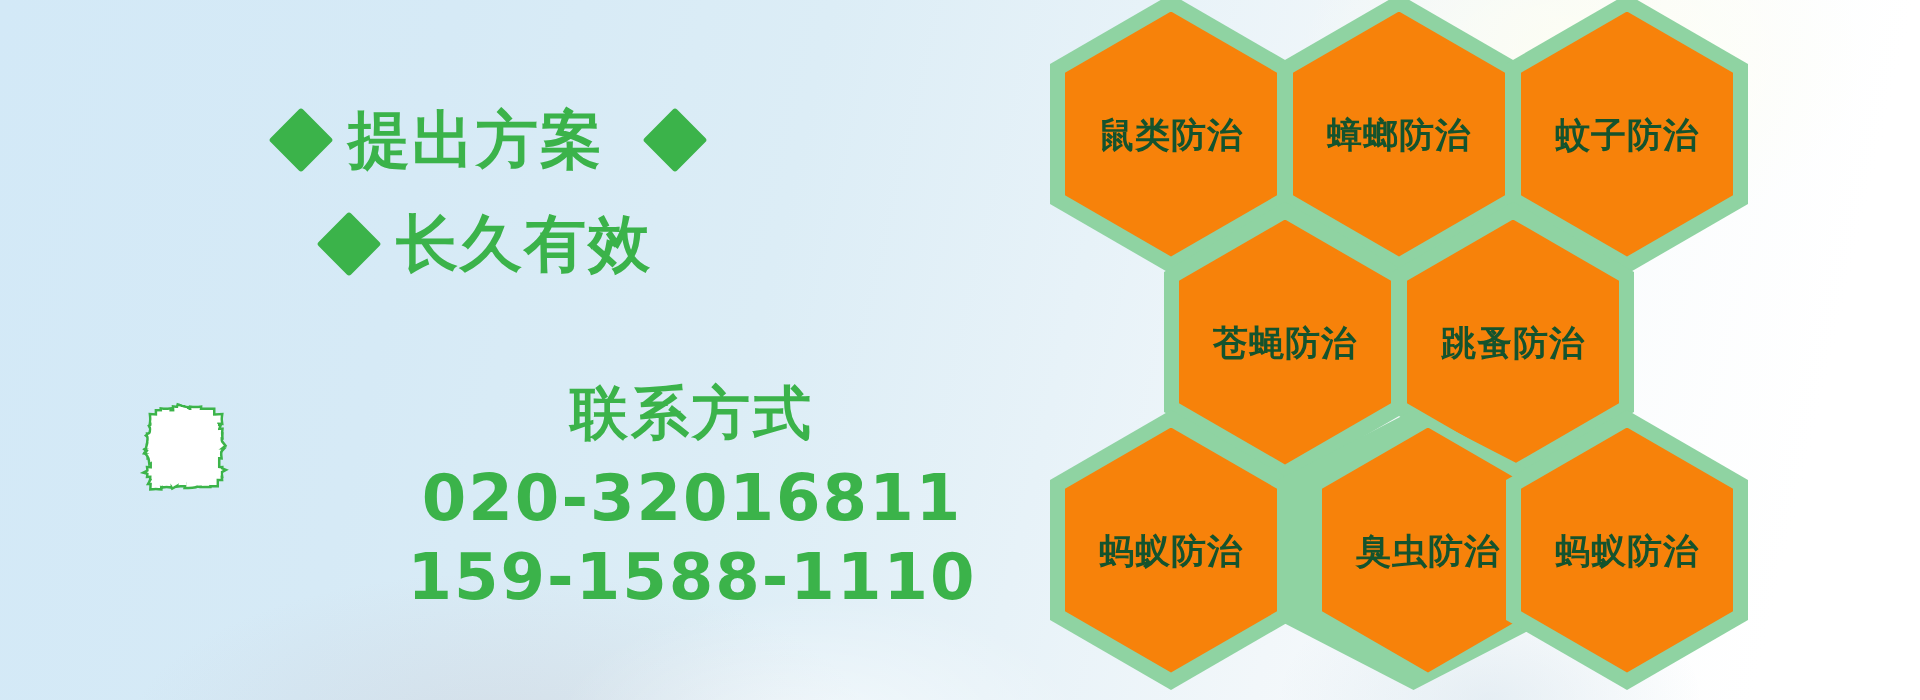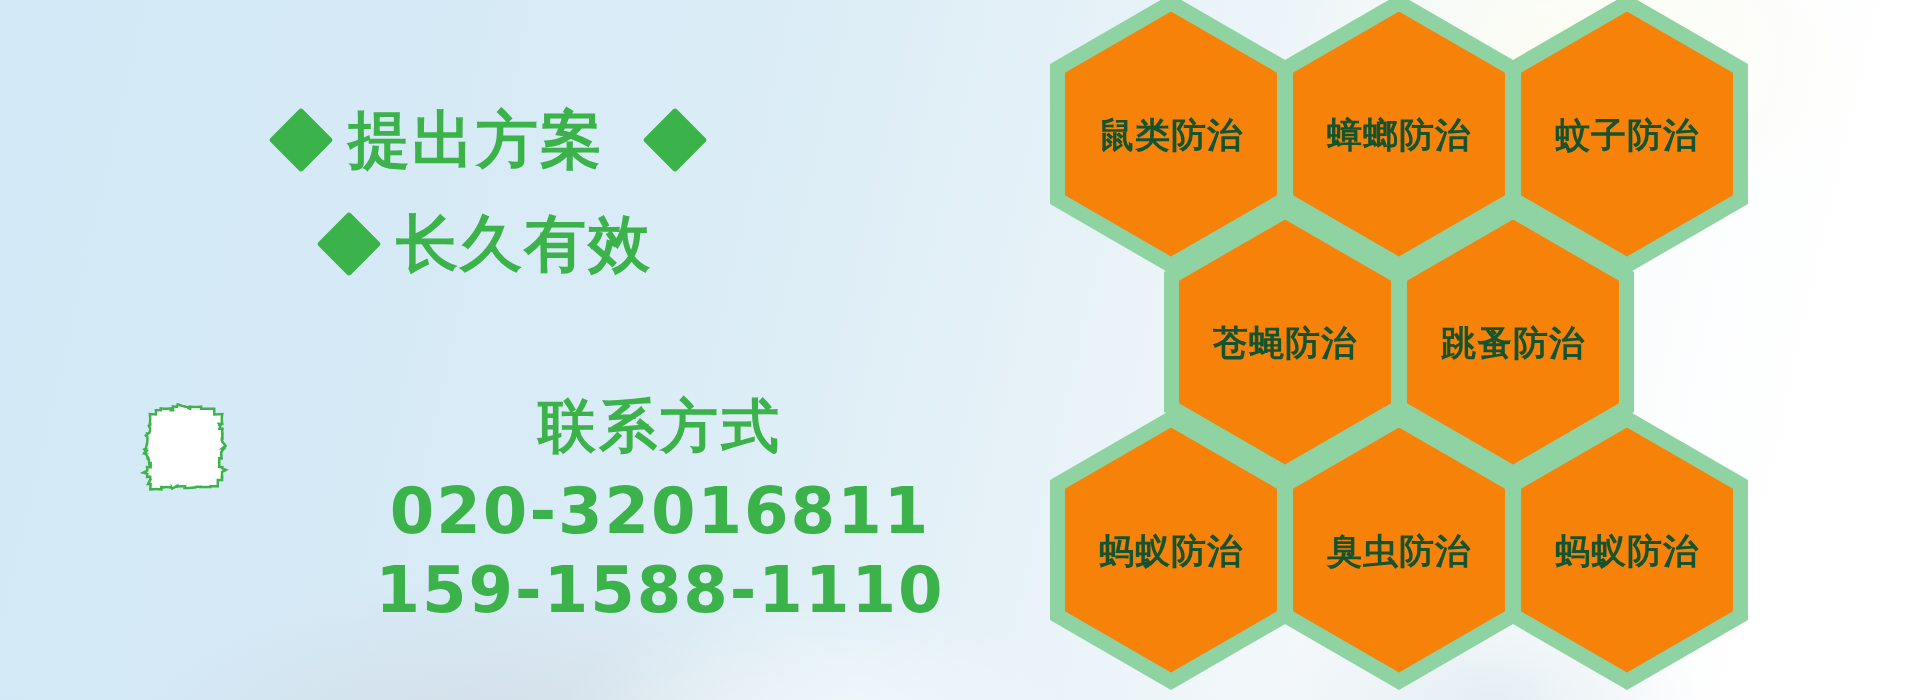--- a/index.html
+++ b/index.html
@@ -108,26 +108,25 @@
     font-weight: bold;
     letter-spacing: 2px;
     line-height: 1;
     color: #3bb34a;
     white-space: nowrap;
   }
 
   
   #contact-block {
     position: absolute;
-    left: 360px;
+    left: 392px;
     top: 382px;
     width: 600px;
     text-align: center;
     color: #3bb34a;
-    margin-top: 13px;
   }
   #contact-heading {
     font-size: 58px;
     font-weight: bold;
     letter-spacing: 3px;
     line-height: 1.08;
     color: #3bb34a;
   }
   .contact-phone {
     font-size: 64px;
@@ -177,21 +176,21 @@
     line-height: 1;
   }
 
   
   .hex.r1c1 { left:   0px; top:   0px; }
   .hex.r1c2 { left: 228px; top:   0px; }
   .hex.r1c3 { left: 456px; top:   0px; }
   .hex.r2c1 { left: 114px; top: 208px; }
   .hex.r2c2 { left: 342px; top: 208px; }
   .hex.r3c1 { left:   0px; top: 416px; }
-  .hex.r3c2 { left: 228px; top: 416px; }
+  .hex.r3c2 { left: 228px; top: 416px; padding-left: 29px; }
   .hex.r3c3 { left: 456px; top: 416px; }
 </style>
 </head>
 <body>
 
 <div id="banner">
 
   <div class="bg-wash w1"></div>
   <div class="bg-wash w2"></div>
   <div class="bg-wash w3"></div>

